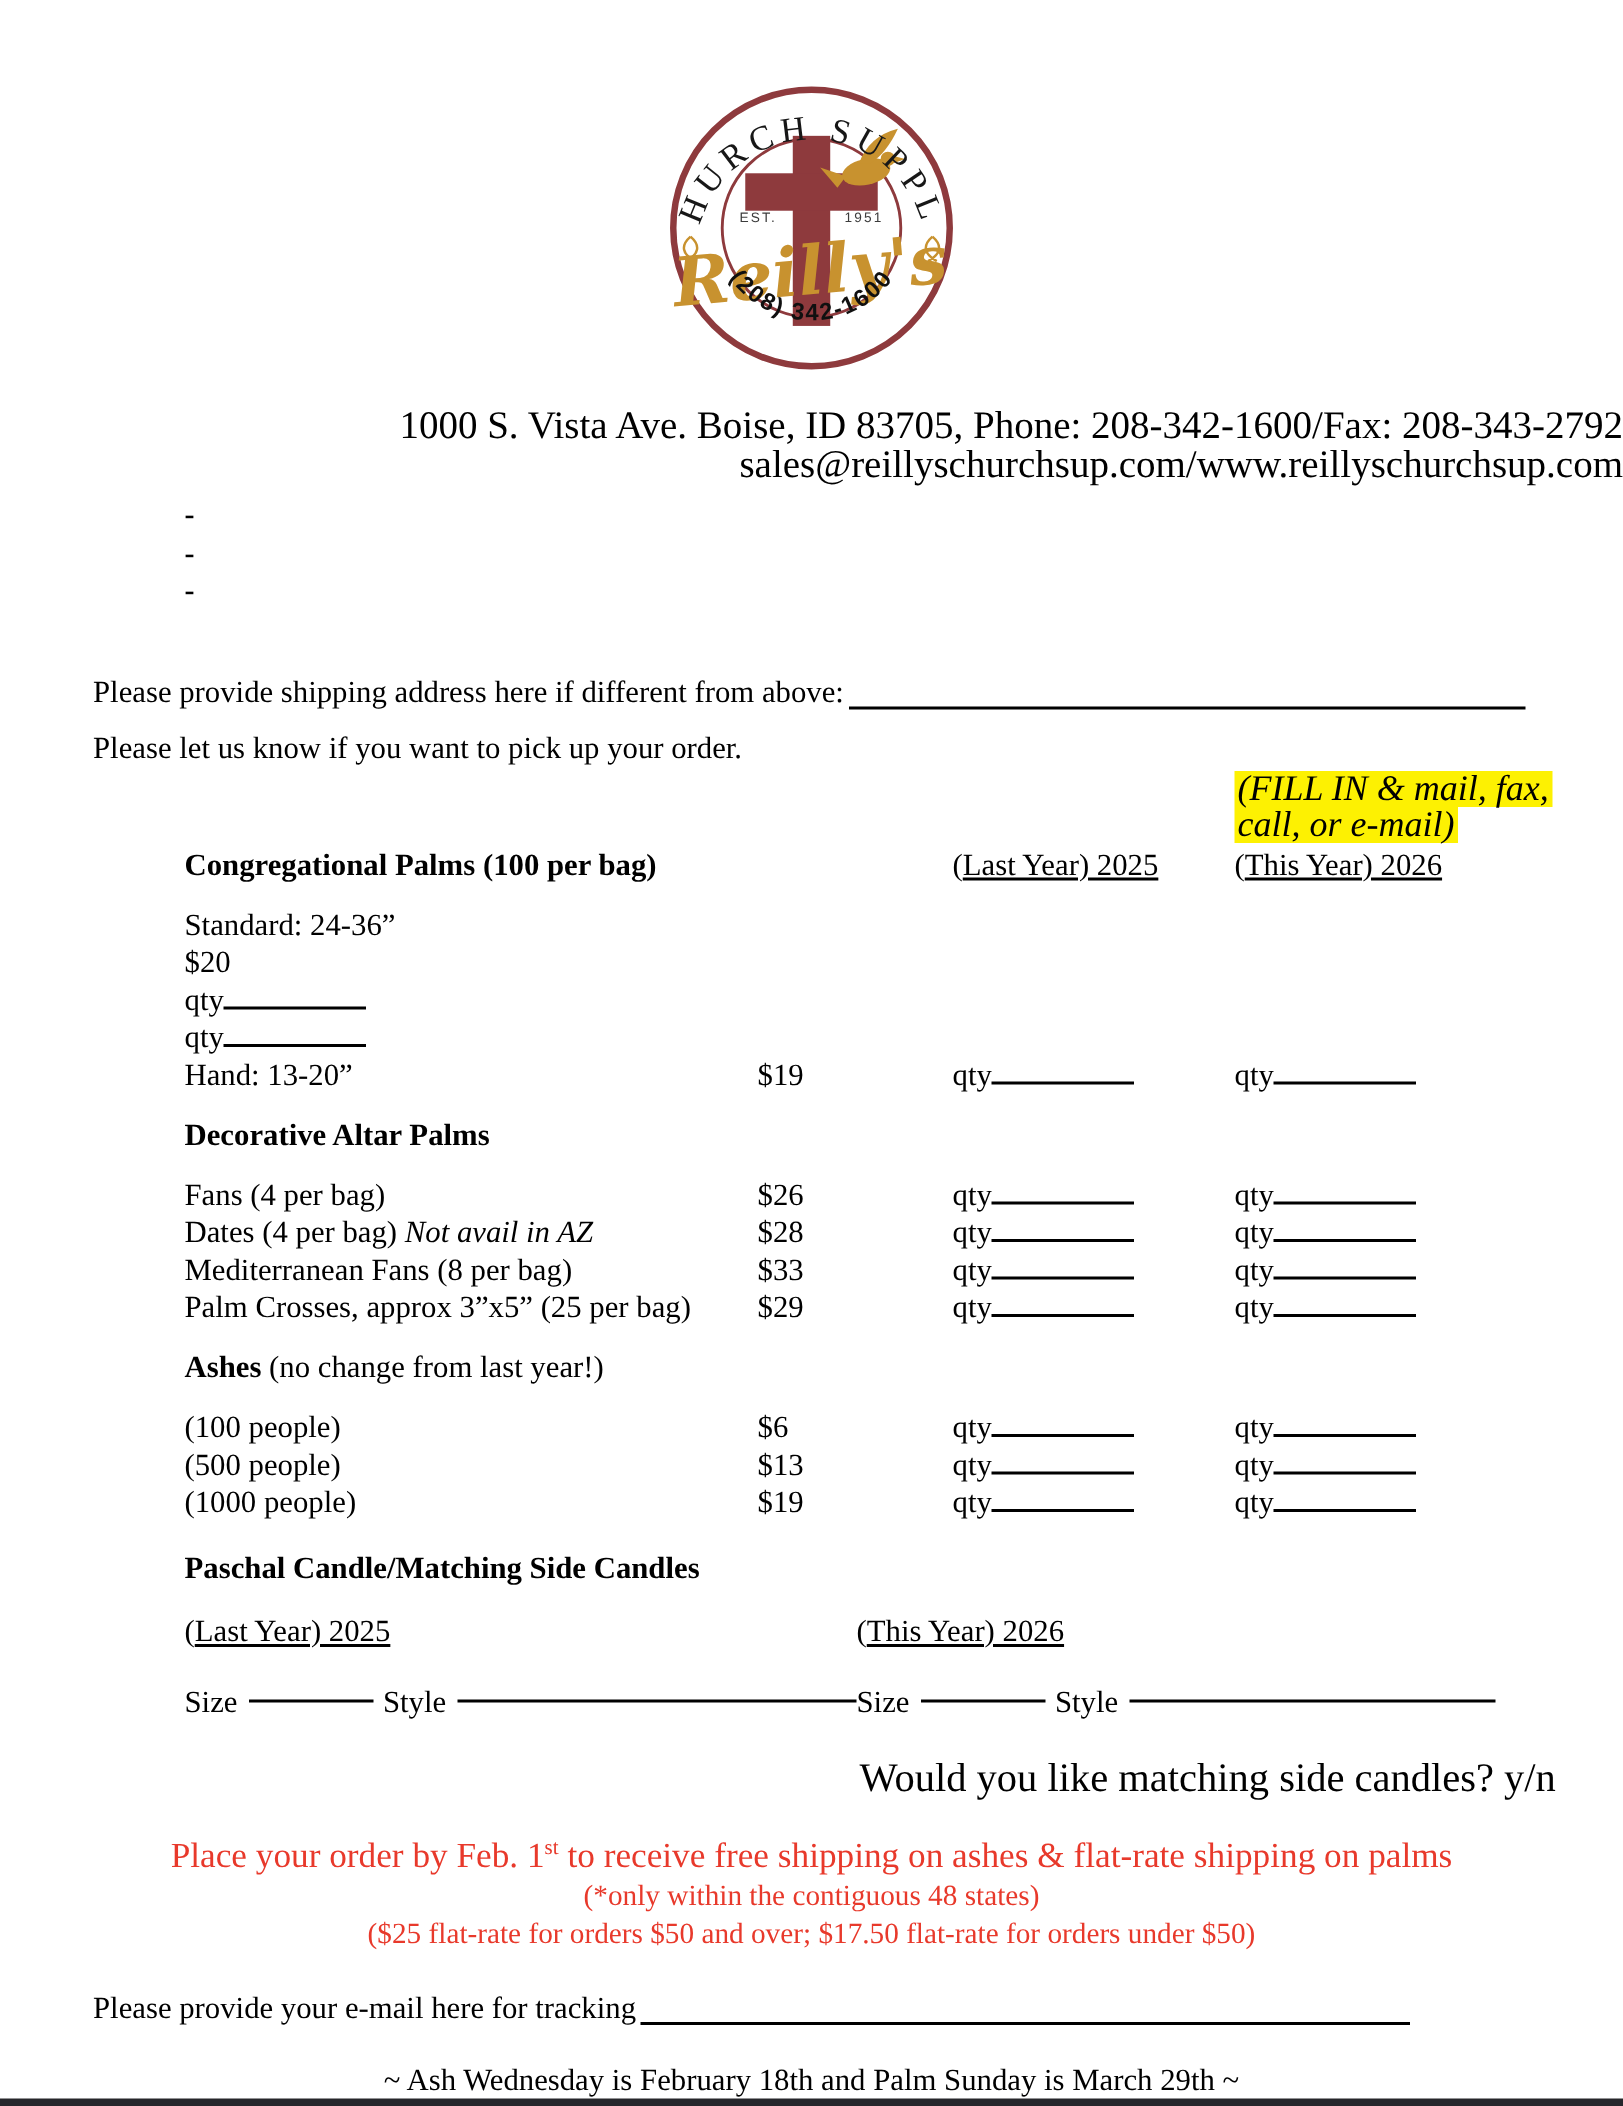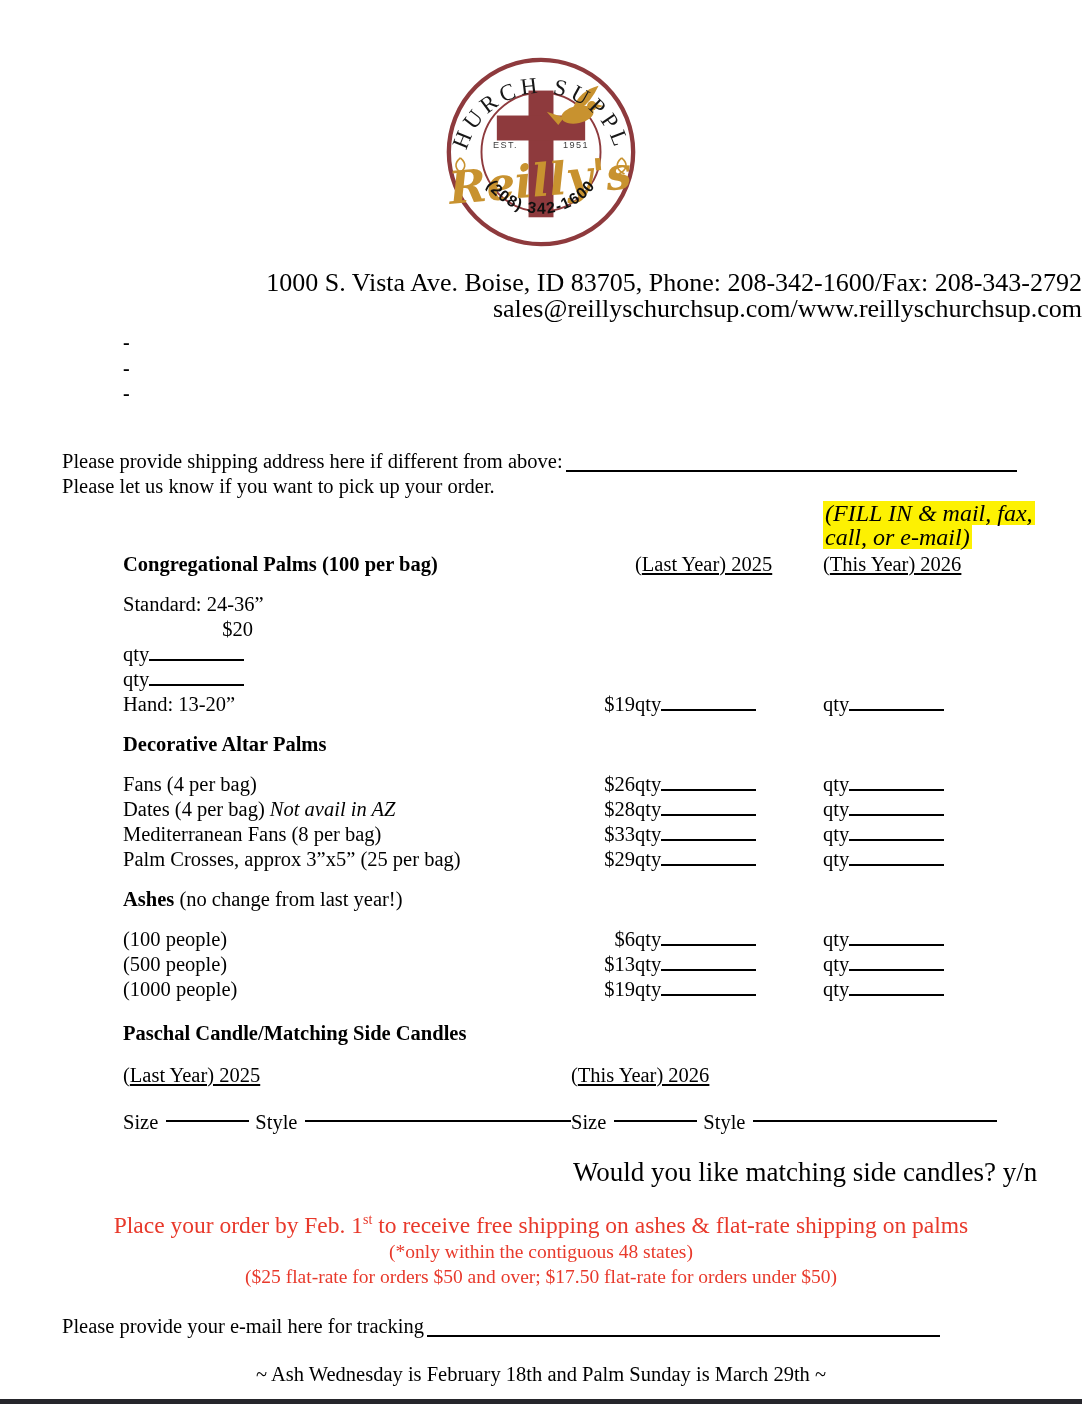--- a/index.html
+++ b/index.html
@@ -17,27 +17,27 @@
   .logo-wrap svg { width:192px; height:192px; }
   .arc-top { font-family:"Liberation Serif",serif; font-size:24px; letter-spacing:4.5px; fill:#171717; }
   .arc-bottom { font-family:"Liberation Sans",sans-serif; font-weight:bold; font-size:16.5px; letter-spacing:1.5px; fill:#101010; }
   .est-text { font-family:"Liberation Sans",sans-serif; font-size:9.5px; letter-spacing:1.5px; fill:#3c3c3c; }
   .script-name { font-family:"DejaVu Serif","Liberation Serif",serif; font-style:italic; font-weight:bold; font-size:47px; fill:var(--gold); }
   
   .addr { text-align:right; font-size:26px; line-height:26px; }
   .addr-block { margin-top:18px; }
   .dash-list { margin:8px 0 0 123px; font-size:20px; font-weight:bold; line-height:25.5px; }
   
-  .ship-row { display:flex; margin:42px 65px 0 62px; font-size:20.5px; line-height:25px;text-align:center; }
+  .ship-row { display:flex; margin:42px 65px 12px 62px; font-size:20.5px; line-height:25px;text-align:center; }
   .fill-line { flex:1; border-bottom:2px solid #000; margin:0 0 2px 3px; }
   .pickup { margin-left:62px; font-size:20.5px; line-height:25px; }
   
   .table { margin-left:123px; font-size:20.5px; }
   .header-row { display:flex; align-items:flex-end; margin-top:2px; }
-  .c1 { width:382px; } .c2 { width:130px;text-align:right; } .c3 { width:188px; } .c4 { width:185px; }
+  .c1 { width:382px; } .c2 { width:130px; } .c3 { width:188px; } .c4 { width:185px; }
   .bold { font-weight:bold; }
   .ul-wrap { white-space:nowrap;text-align:center; }
   .ul-inner { text-decoration:underline; }
   .hl-line { display:table; white-space:nowrap; background:var(--highlight); font-style:italic; font-size:24px; line-height:24px; padding:0 2px; }
   .col-head { margin-top:2px; line-height:26px; white-space:nowrap; }
   .item-row { display:flex; line-height:25px; }
   .first-item { margin-top:15px;flex-direction:column; }
   .sec-head { margin:15px 0; line-height:25px; }
   .qline { display:inline-block; width:95px; height:12px; border-bottom:2px solid #000; }
   .italic { font-style:italic; }

